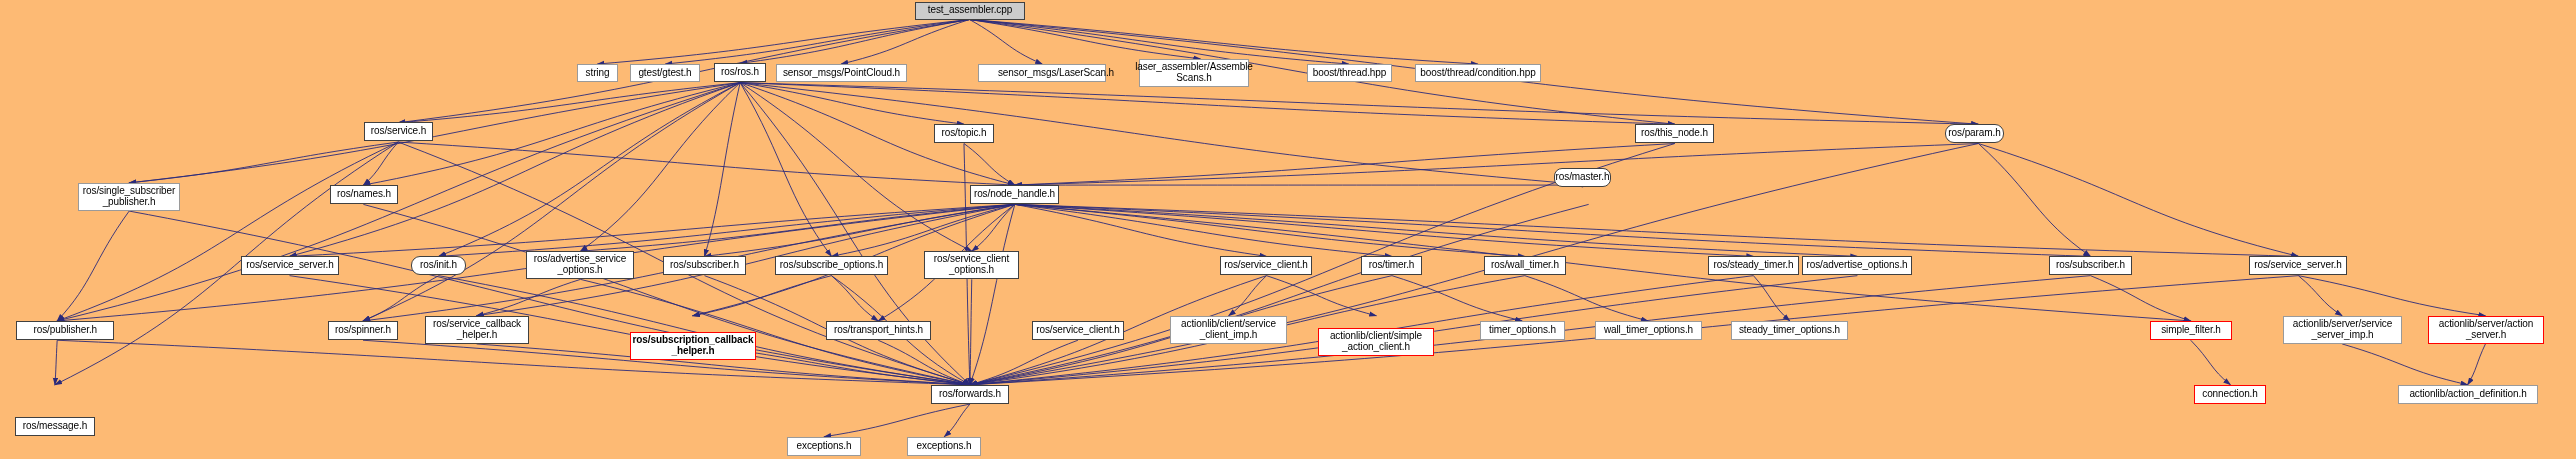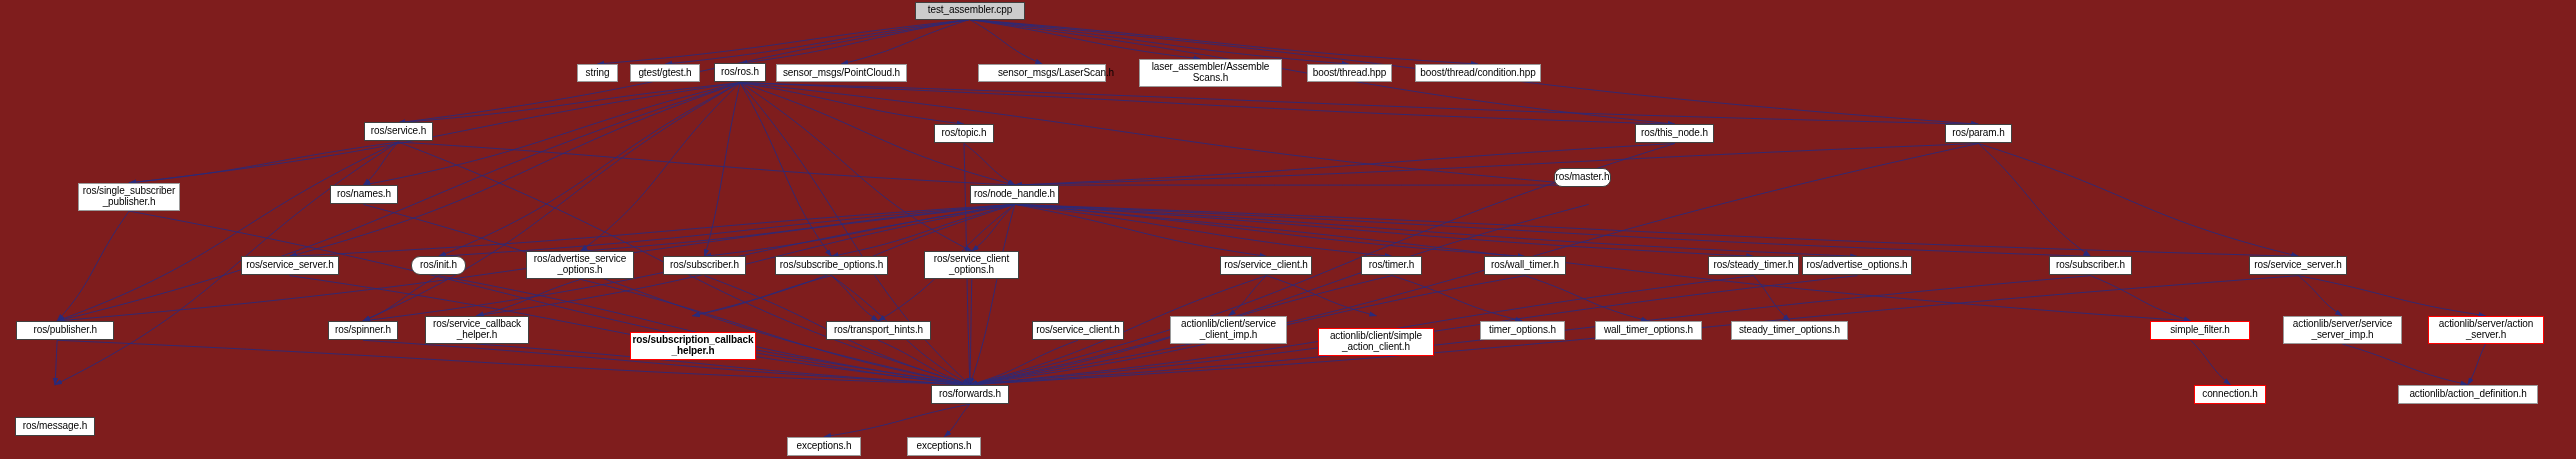--- a/index.html
+++ b/index.html
@@ -1,17 +1,17 @@
 <!DOCTYPE html>
 <html style="font-size:12px"><head>
 <meta charset="utf-8">
 <style>
   html, body { margin:0; padding:0; background:#ffffff; }
   body { width:2576px; height:460px; font-family:"Liberation Sans", sans-serif; }
-  #graph { position:relative; width:2576px; height:460px; overflow:hidden; background:#7f1d1d; }
+  #graph { position:relative; width:2576px; height:460px; overflow:hidden; background:#fdba74; }
   svg.edges { position:absolute; left:0; top:0; width:2576px; height:460px; }
   .node {
     position:absolute;
     box-sizing:border-box;
     display:flex; align-items:center; justify-content:center;
     text-align:center;
     background:#ffffff;
     border:0.7px solid #9a9a9a;
     font-size:10px;
     color:#000000;
@@ -141,28 +141,28 @@
         <path d="M1306.5,544 C1289.25,563.8 1289.25,572.6 1272,588" fill="none" stroke="#2a2a7a" stroke-width="1.2" marker-end="url(#arrow)"></path>
       </g>
   </svg>
   <div id="node-layer">
       <div class="node root" style="left: 915px; top: 1.5px; width: 110px; height: 18px;">test_assembler.cpp</div>
       <div class="node" style="left: 577px; top: 64px; width: 41px; height: 18px;">string</div>
       <div class="node" style="left: 630px; top: 64px; width: 70px; height: 18px;">gtest/gtest.h</div>
       <div class="node dark" style="left: 714px; top: 63px; width: 52px; height: 19.3px;">ros/ros.h</div>
       <div class="node" style="left: 776px; top: 64px; width: 131px; height: 18px;">sensor_msgs/PointCloud.h</div>
       <div class="node" style="left: 978px; top: 64px; width: 128px; height: 18px; padding-left: 28px;">sensor_msgs/LaserScan.h</div>
-      <div class="node" style="left: 1139px; top: 59px; width: 143px; height: 28px;">laser_assembler/Assemble
+      <div class="node" style="left: 1139px; top: 59px; width: 110px; height: 28px;">laser_assembler/Assemble
 Scans.h</div>
       <div class="node" style="left: 1307px; top: 64px; width: 85px; height: 18px;">boost/thread.hpp</div>
       <div class="node" style="left: 1415px; top: 64px; width: 126px; height: 18px;">boost/thread/condition.hpp</div>
       <div class="node dark" style="left: 364px; top: 122px; width: 69px; height: 19.3px;">ros/service.h</div>
       <div class="node dark" style="left: 934px; top: 124px; width: 60px; height: 19.3px;">ros/topic.h</div>
       <div class="node dark" style="left: 1635px; top: 124px; width: 79px; height: 19.3px;">ros/this_node.h</div>
-      <div class="node dark" style="left: 1945px; top: 124px; width: 67px; height: 19.3px;">ros/param.h</div>
+      <div class="node dark" style="left: 1945px; top: 124px; width: 59px; height: 19.3px; border-radius: 9px;">ros/param.h</div>
       <div class="node" style="left: 78px; top: 183px; width: 102px; height: 28px;">ros/single_subscriber
 _publisher.h</div>
       <div class="node dark" style="left: 330px; top: 185px; width: 68px; height: 19.3px;">ros/names.h</div>
       <div class="node dark" style="left: 970px; top: 185px; width: 89px; height: 19.3px;">ros/node_handle.h</div>
       <div class="node dark" style="left: 1554px; top: 168px; width: 57px; height: 19.3px; border-radius: 8px;">ros/master.h</div>
       <div class="node dark" style="left: 241px; top: 256px; width: 98px; height: 19.3px;">ros/service_server.h</div>
       <div class="node dark" style="left: 411px; top: 256px; width: 55px; height: 19.3px; border-radius: 9px;">ros/init.h</div>
       <div class="node dark" style="left: 526px; top: 251px; width: 108px; height: 28px;">ros/advertise_service
 _options.h</div>
       <div class="node dark" style="left: 663px; top: 256px; width: 83px; height: 19.3px;">ros/subscriber.h</div>
@@ -184,21 +184,21 @@
 _helper.h</div>
       <div class="node dark" style="left: 826px; top: 321px; width: 105px; height: 19.3px;">ros/transport_hints.h</div>
       <div class="node dark" style="left: 1032px; top: 321px; width: 92px; height: 19.3px;">ros/service_client.h</div>
       <div class="node" style="left: 1170px; top: 316px; width: 117px; height: 28px;">actionlib/client/service
 _client_imp.h</div>
       <div class="node red" style="left: 1318px; top: 316px; width: 116px; height: 28px; margin-top: 12px;">actionlib/client/simple
 _action_client.h</div>
       <div class="node" style="left: 1480px; top: 321px; width: 85px; height: 19.3px;">timer_options.h</div>
       <div class="node" style="left: 1595px; top: 321px; width: 107px; height: 19.3px;">wall_timer_options.h</div>
       <div class="node" style="left: 1731px; top: 321px; width: 117px; height: 19.3px;">steady_timer_options.h</div>
-      <div class="node red" style="left: 2150px; top: 321px; width: 100px; height: 19.3px;">simple_filter.h</div>
+      <div class="node red" style="left: 2150px; top: 321px; width: 82px; height: 19.3px;">simple_filter.h</div>
       <div class="node" style="left: 2283px; top: 316px; width: 119px; height: 28px;">actionlib/server/service
 _server_imp.h</div>
       <div class="node red" style="left: 2428px; top: 316px; width: 116px; height: 28px;">actionlib/server/action
 _server.h</div>
       <div class="node dark" style="left: 15px; top: 385px; width: 80px; height: 19.3px; margin-top: 32px;">ros/message.h</div>
       <div class="node dark" style="left: 931px; top: 385px; width: 78px; height: 19.3px;">ros/forwards.h</div>
       <div class="node red" style="left: 2194px; top: 385px; width: 72px; height: 19.3px;">connection.h</div>
       <div class="node" style="left: 2398px; top: 385px; width: 140px; height: 19.3px;">actionlib/action_definition.h</div>
       <div class="node" style="left: 787px; top: 437px; width: 74px; height: 19.3px;">exceptions.h</div>
       <div class="node" style="left: 907px; top: 437px; width: 74px; height: 19.3px;">exceptions.h</div>

